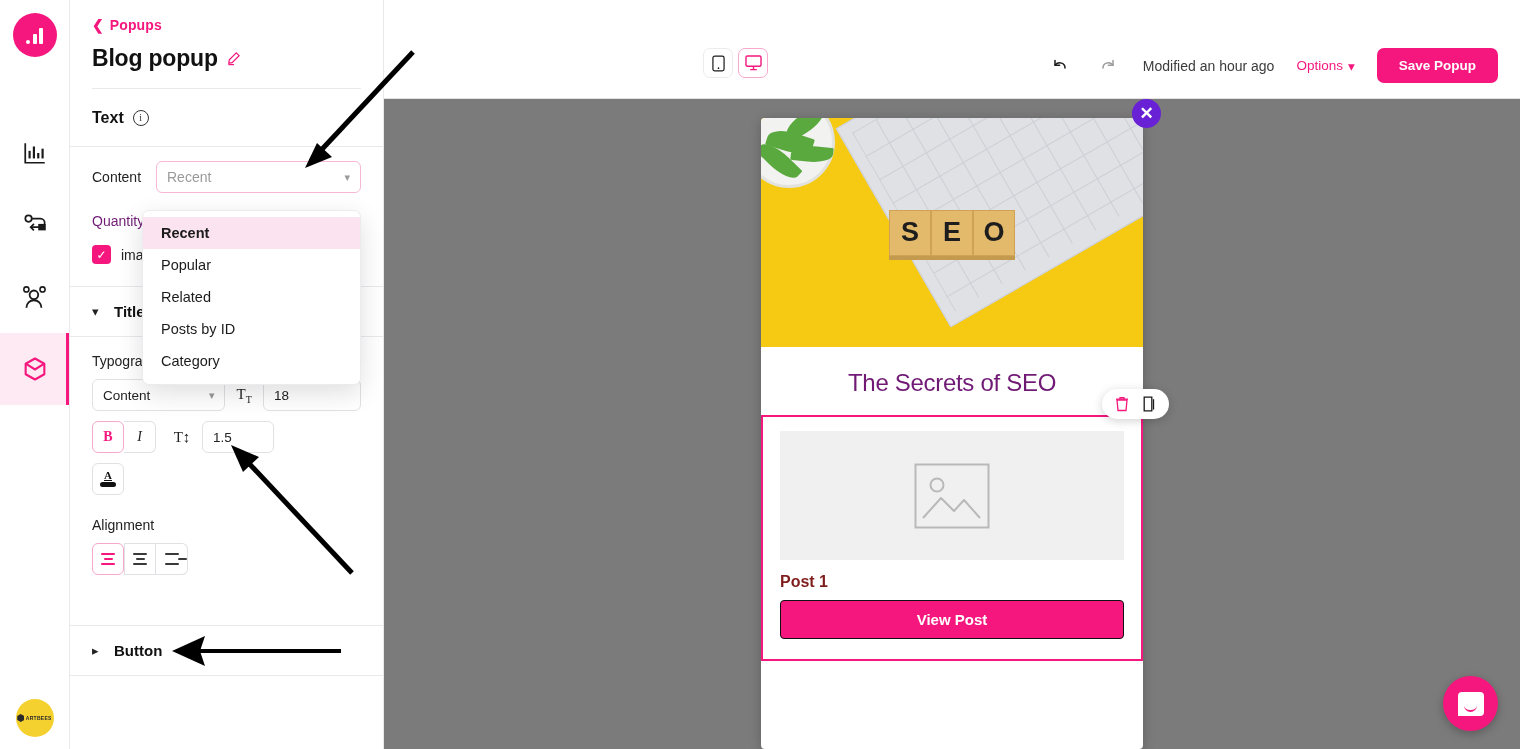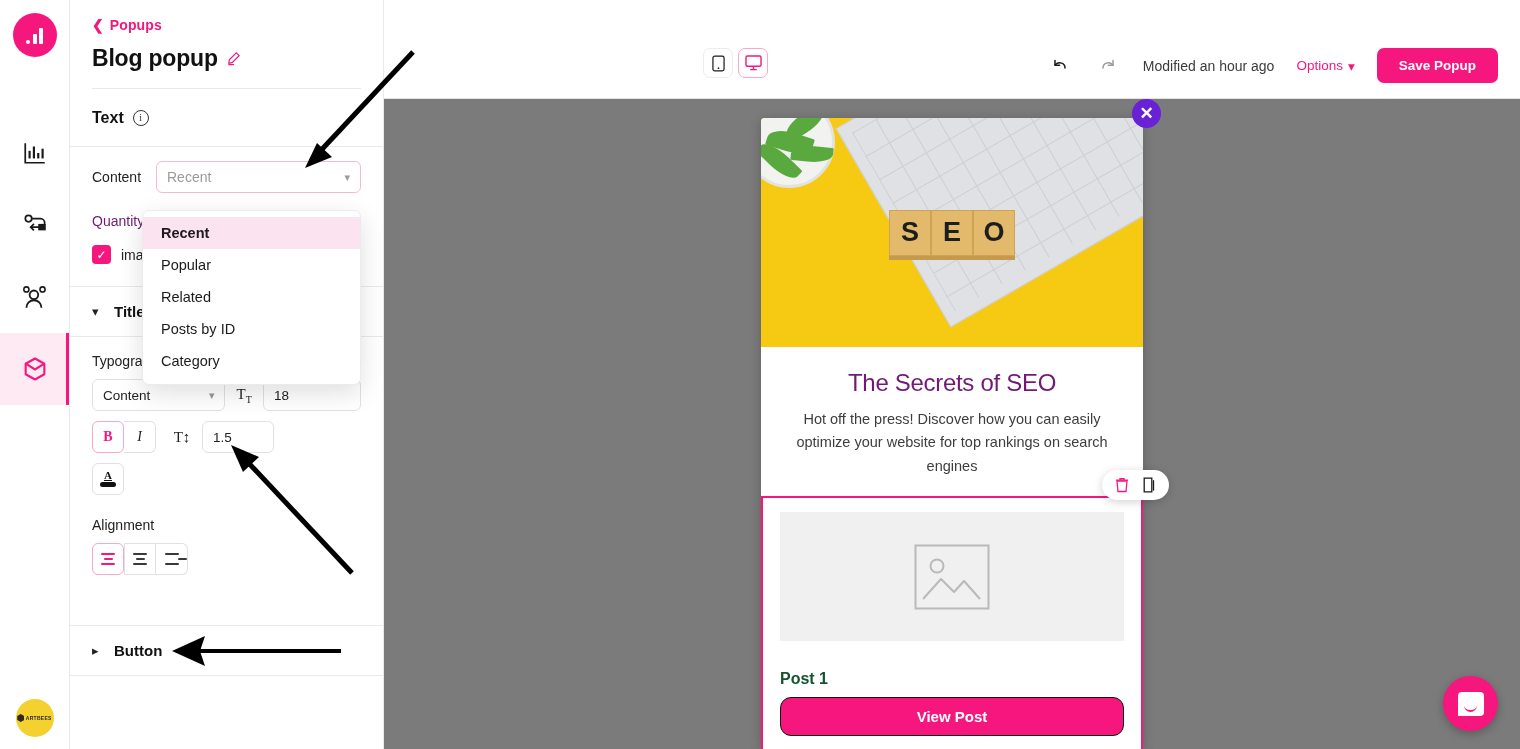--- a/index.html
+++ b/index.html
@@ -234,24 +234,24 @@
     position:absolute; right:-26px; bottom:-18px; background:#fff; border-radius:18px;
     box-shadow:0 2px 10px rgba(0,0,0,.18); padding: 7px 13px; display:flex; gap:14px; z-index:4;
   }
   .float-tools .ic { cursor:pointer; display:flex; align-items:center; }
   .post-card {
     margin: 14px 0 0 0; border:2px solid #F5177E; padding: 14px 17px 20px 17px; background:#fff;
   }
   .post-thumb {
     height: 129px; background:#f0f0f0; display:flex; align-items:center; justify-content:center;
   }
-  .post-title { font-size:16px; font-weight:bold; color:#14532d; margin-top:29px; text-align:left; }
+  .post-title { font-size:16px; font-weight:bold; color:#7f1d1d; margin-top:13px; text-align:left; }
   .view-post {
     margin-top:9px; width: 100%; background:#F5177E; color:#fff; font-size:15px; font-weight:bold;
-    border:1.5px solid #111; padding: 10px 0; cursor:pointer; border-radius:11px;
+    border:1.5px solid #111; padding: 10px 0; cursor:pointer; border-radius:4px;
   }
   .popup-foot { height: 44px; background:#fff; border-radius:0 0 4px 4px; }
 
   .intercom {
     position:absolute; right: 22px; bottom: 18px; width:55px;height:55px;border-radius:50%;
     background:#F5177E; display:flex;align-items:center;justify-content:center; cursor:pointer;
     box-shadow:0 3px 10px rgba(0,0,0,.25); z-index:40;
   }
   .intercom .bub { width:26px;height:24px;background:#fff;border-radius:4px 4px 4px 0; position:relative; }
   .intercom .bub::after{ content:""; position:absolute; left:6px; top:11px; width:13px;height:7px;
@@ -467,21 +467,20 @@
           <div class="leaf l4"></div>
           <div class="seo-tiles">
             <div class="seo-tile">S</div>
             <div class="seo-tile">E</div>
             <div class="seo-tile">O</div>
           </div>
         </div>
 
         <div class="popup-body">
           <div class="popup-h1">The Secrets of SEO</div>
-          <div class="popup-p">Hot off the press! Discover how you can easily optimize your website for top rankings on search engines</div>
           <div class="float-tools">
             <span class="ic">
               <svg width="14" height="16" viewBox="0 0 14 16">
                 <path d="M2 4h10l-1 10.5H3L2 4z" fill="none" stroke="#F5177E" stroke-width="1.3"></path>
                 <path d="M1 3.2h12M5 3V1.6h4V3" fill="none" stroke="#F5177E" stroke-width="1.3"></path>
               </svg>
             </span>
             <span class="ic">
               <svg width="13" height="16" viewBox="0 0 13 16">
                 <path d="M1.2 1.2h7.6v13.6H1.2z" fill="none" stroke="#1a1a1a" stroke-width="1.3"></path>

